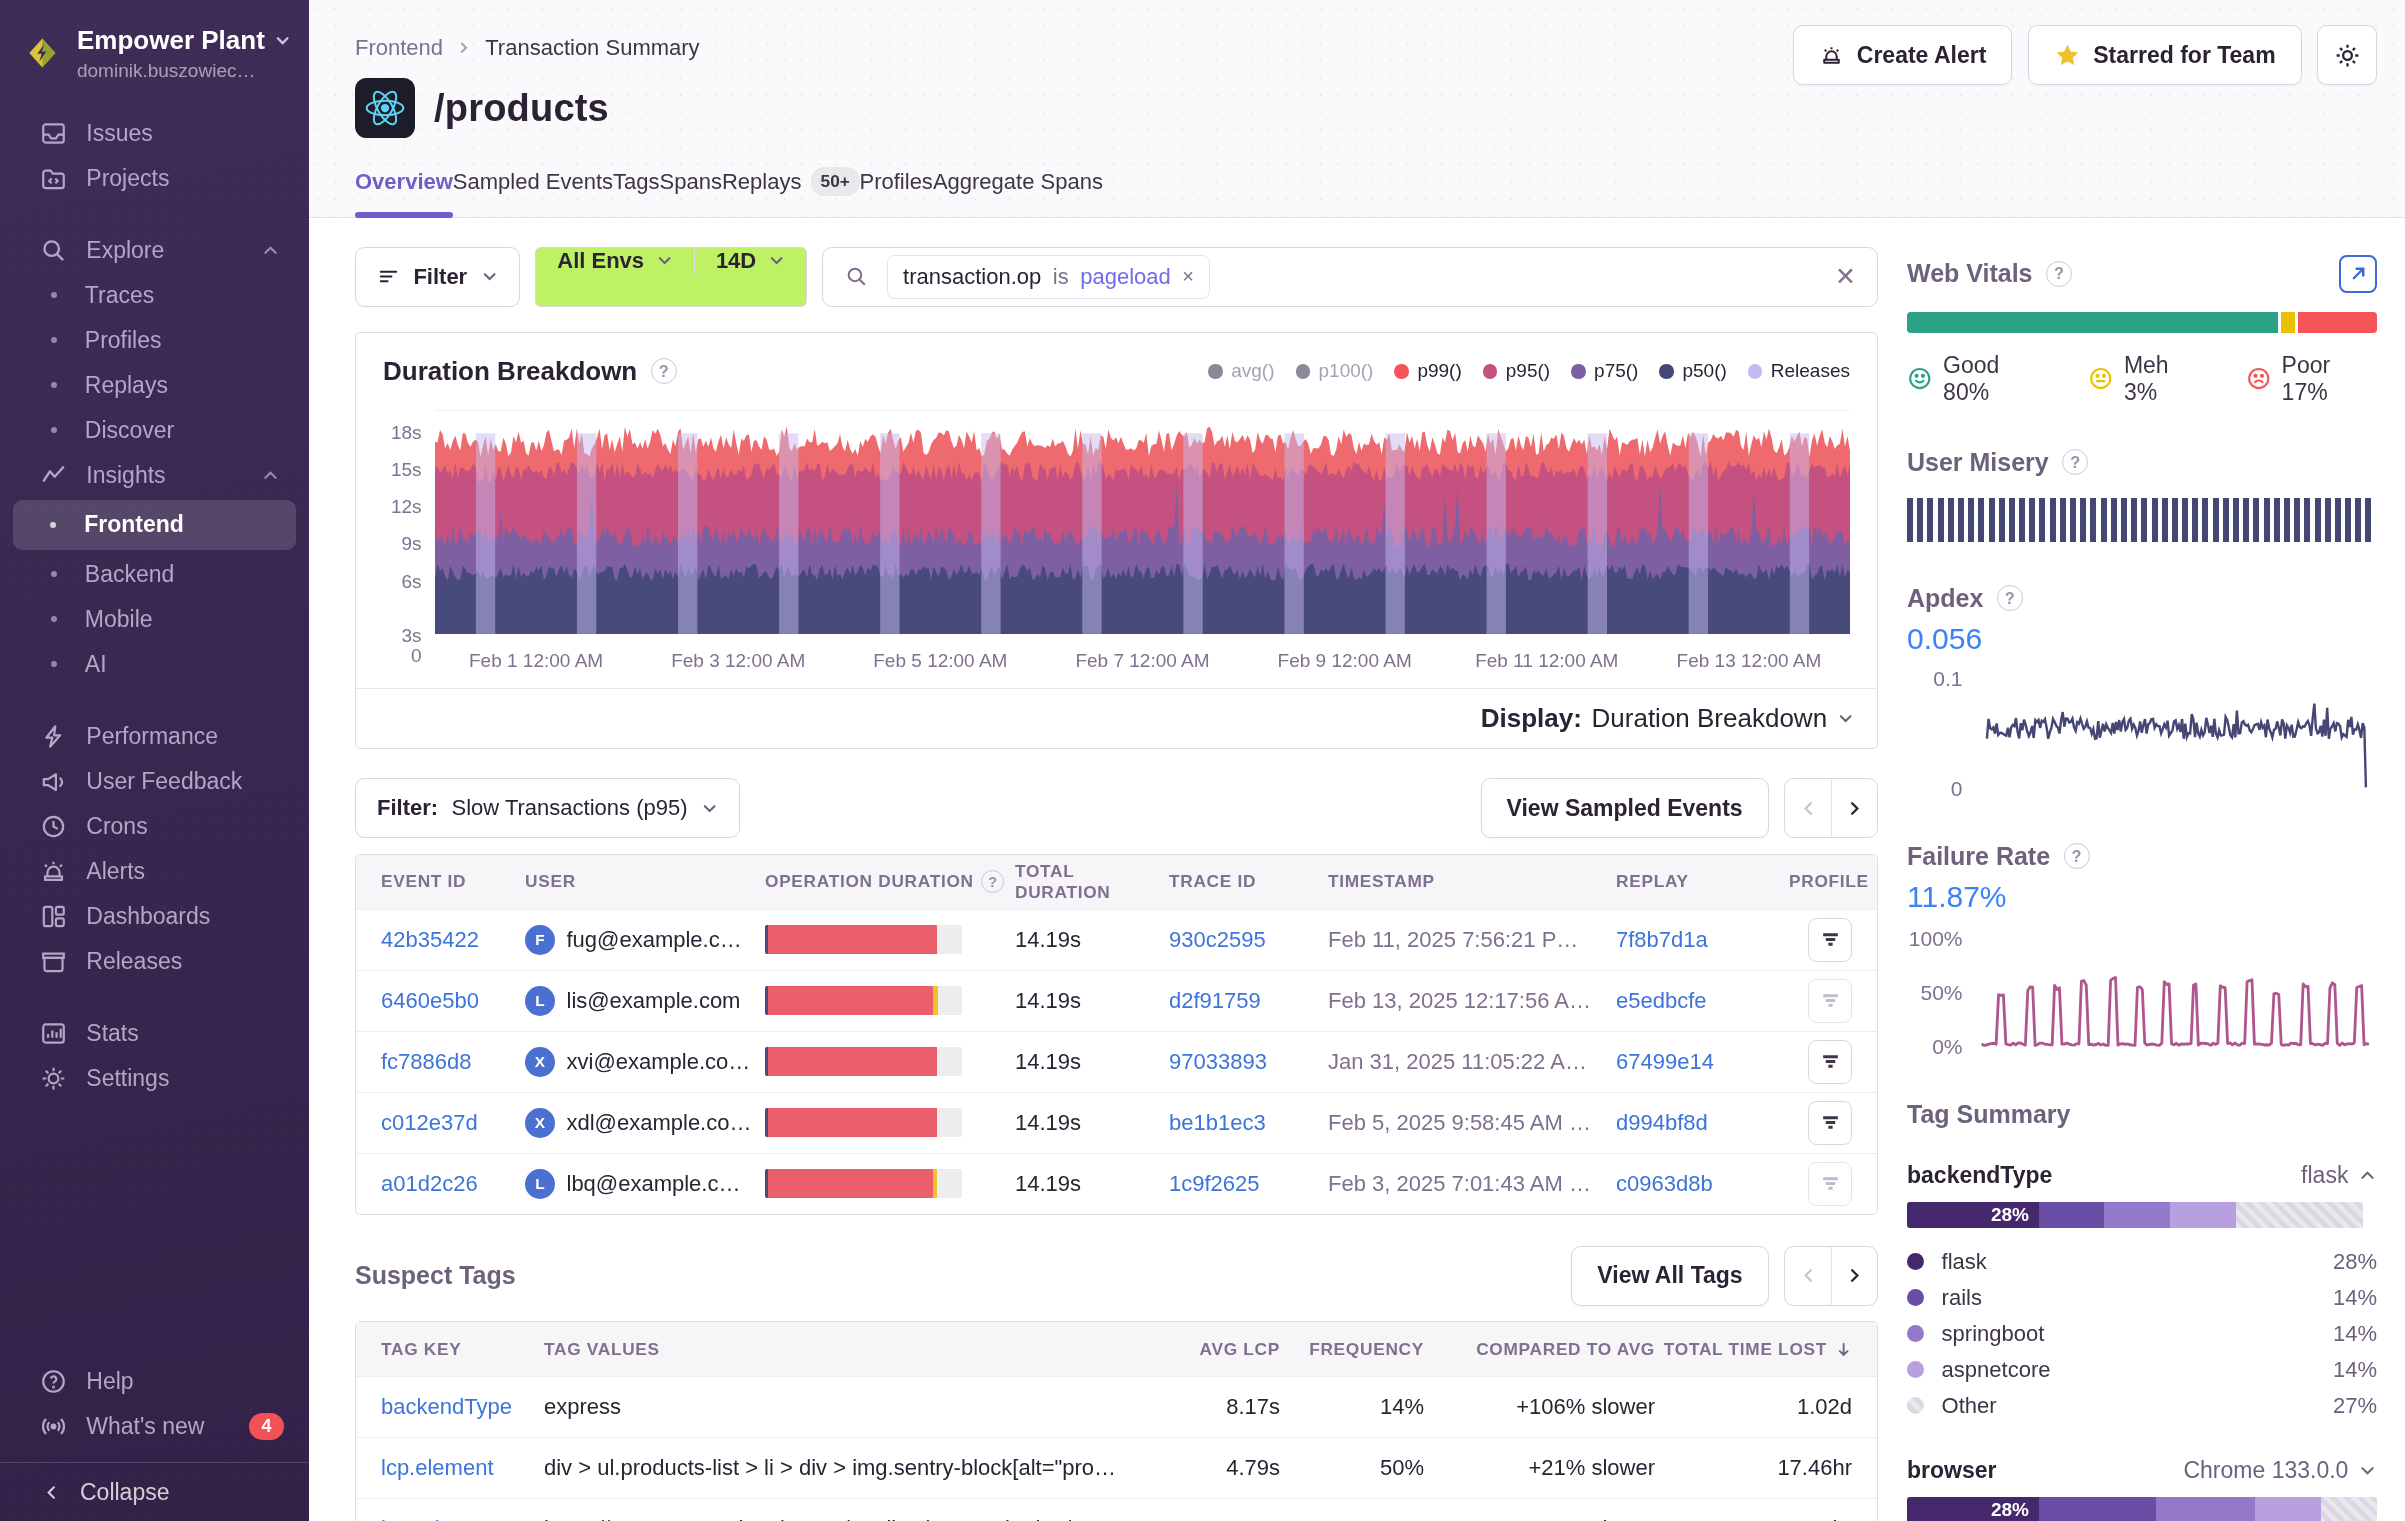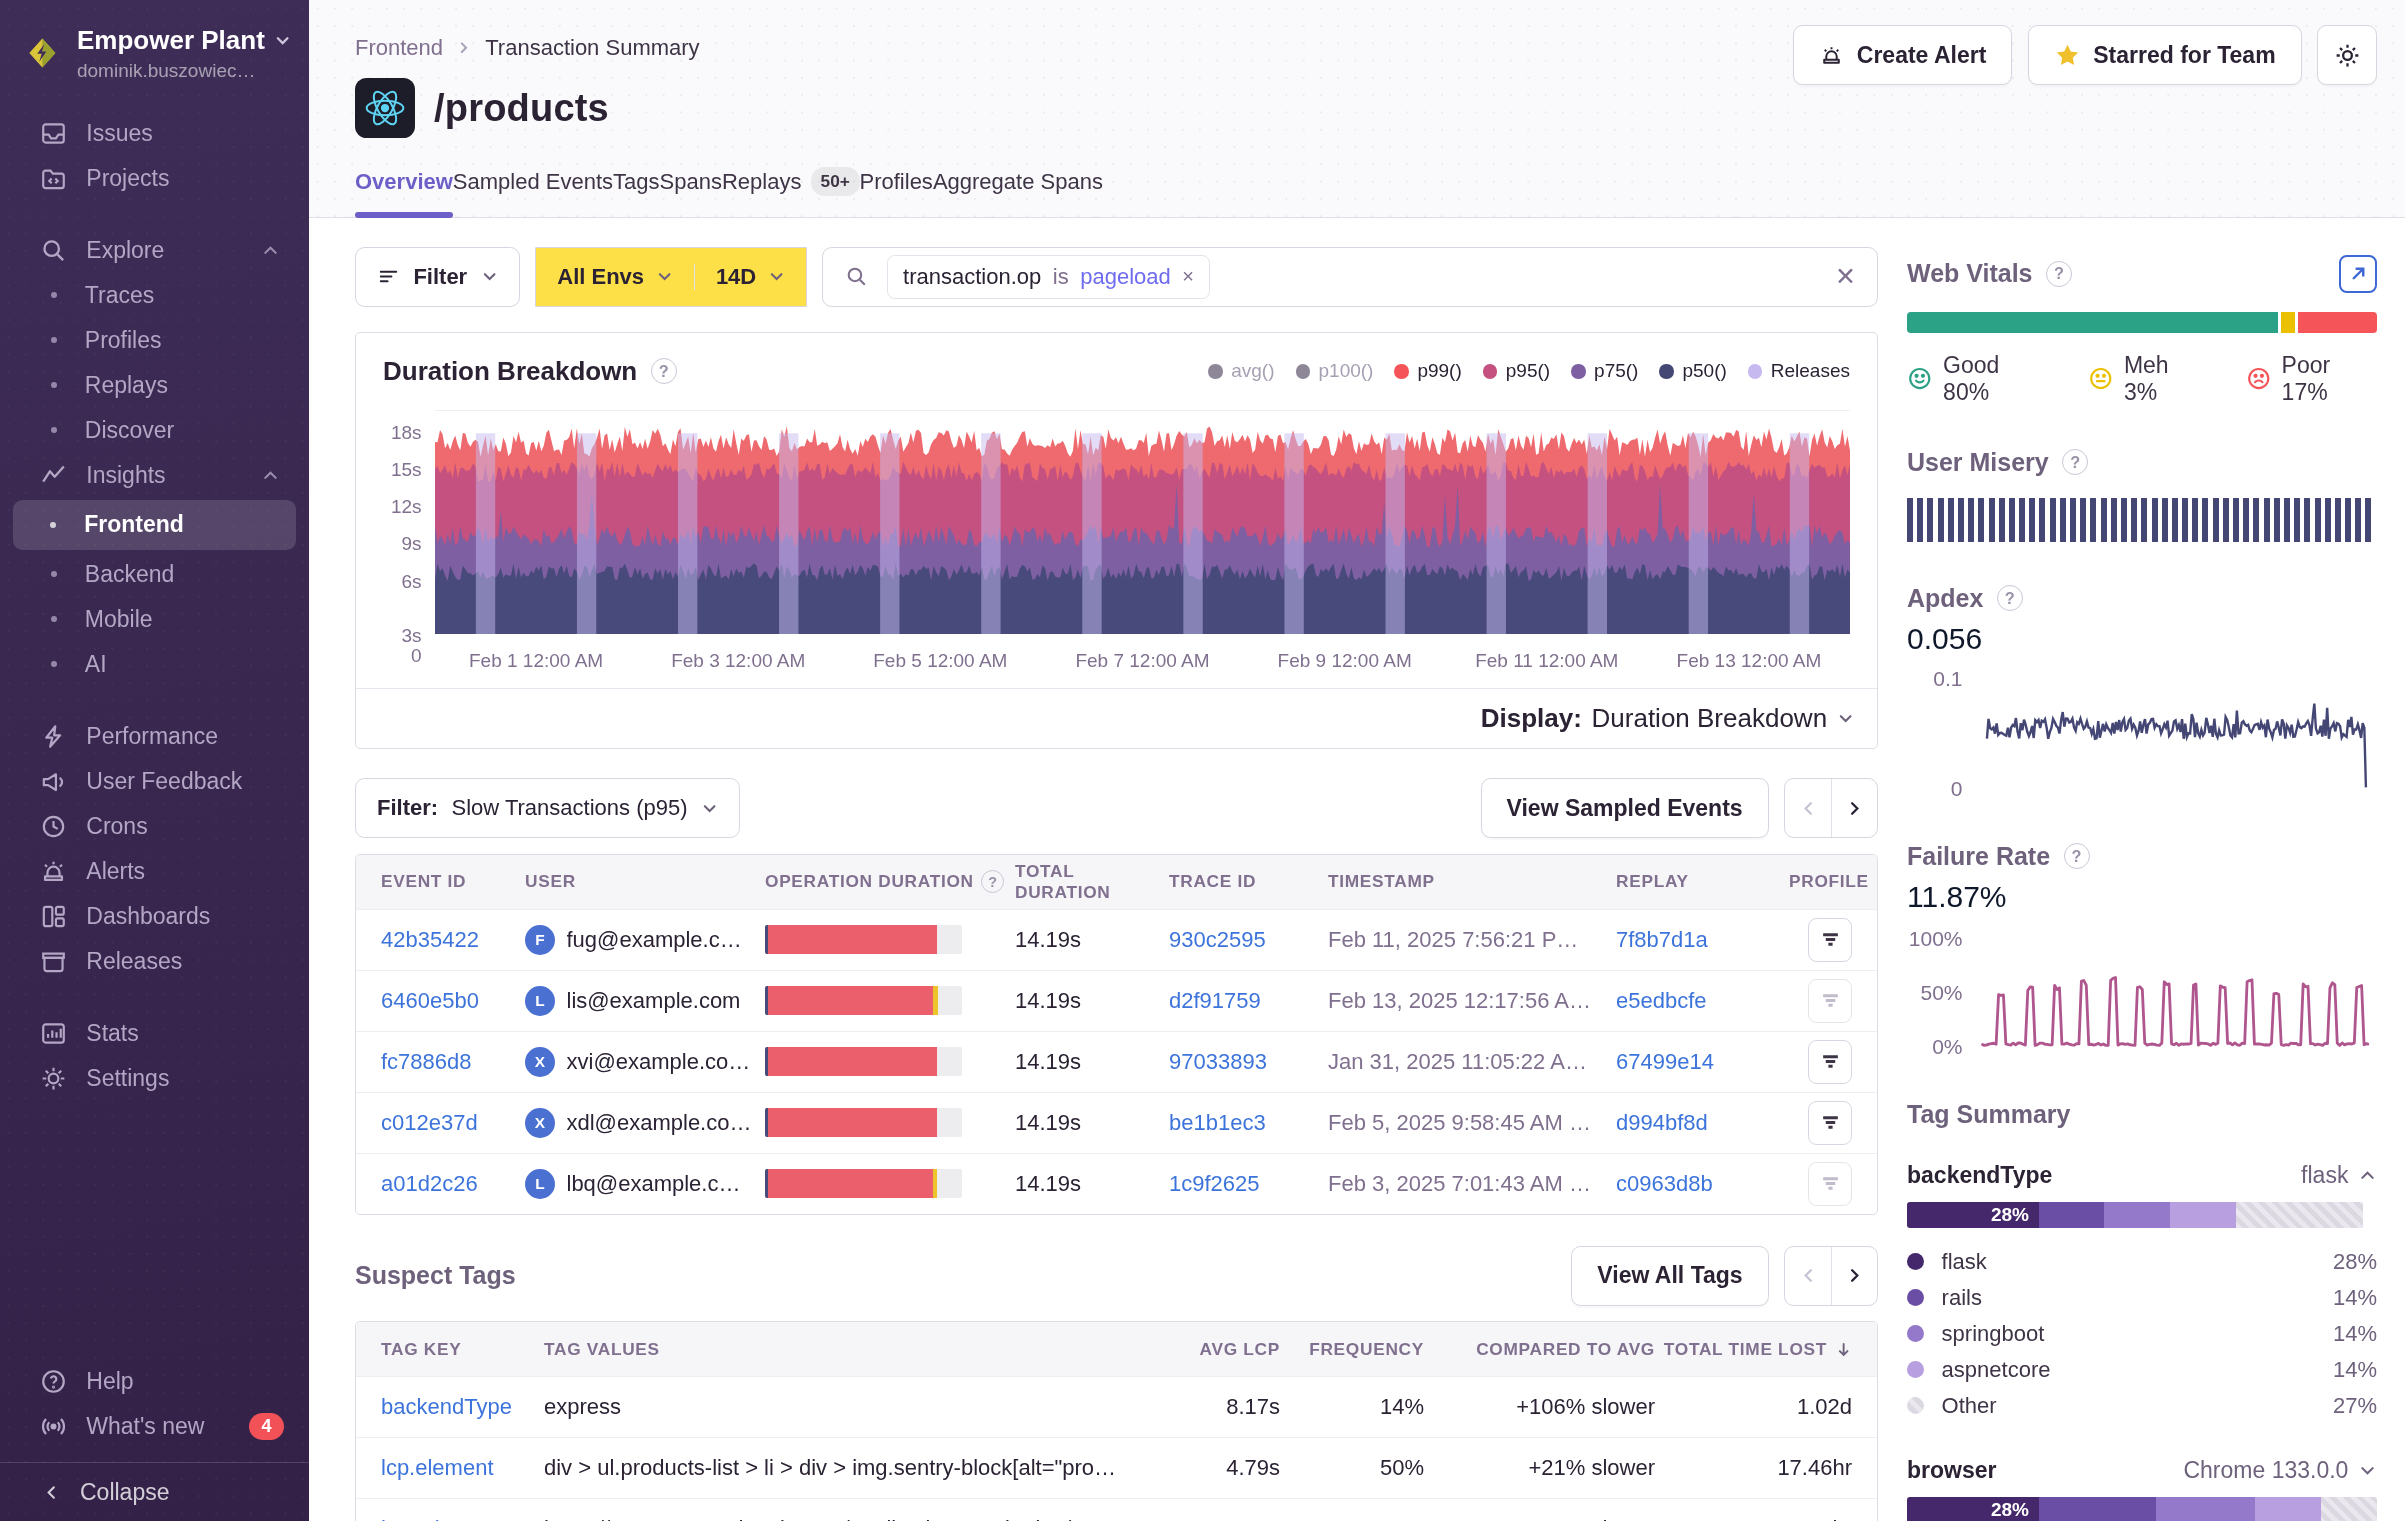--- a/index.html
+++ b/index.html
@@ -40,21 +40,21 @@
 .tab.active{color:#6C5FC7;font-weight:bold}
 .tab.active::after{content:"";position:absolute;left:0;right:0;bottom:-1px;height:5.8px;border-radius:3.8px;background:#6C5FC7}
 .tab-badge{background:rgba(43,34,51,.08);border-radius:13.4px;font-size:17.3px;font-weight:bold;padding:3.8px 9.6px;color:#3e3446}
 
 .content{flex:1;display:flex;gap:29px;padding:29px 29px 0 46px;background:#fff;min-height:0;overflow:hidden}
 .main-col{width:1523px;flex:none}
 .right-col{flex:1;min-width:0;padding-top:7.7px}
 
 .filter-row{display:flex;gap:15.4px;align-items:center}
 .ctl{display:inline-flex;align-items:center;gap:13.4px;background:#fff;border:1px solid #d9d4e0;border-radius:9.6px;height:60px;padding:0 21px;font-size:22px;font-weight:bold;cursor:pointer}
-.seg{display:inline-flex;align-items:center;border:1px solid #d9d4e0;border-radius:1px;height:60px;background:#fde047}
+.seg{display:inline-flex;align-items:flex-start;border:1px solid #d9d4e0;border-radius:6px;height:60px;background:#bef264}
 .seg>div{display:flex;align-items:center;gap:11.5px;padding:0 21px;font-size:22px;font-weight:bold;cursor:pointer}
 .seg>div+div{border-left:1px solid #e4e0e9}
 .search{flex:1;display:flex;align-items:center;gap:17.3px;border:1px solid #d9d4e0;border-radius:9.6px;height:60px;padding:0 21px;background:#fff}
 .token{display:inline-flex;align-items:center;gap:11.5px;border:1px solid #e4e1ea;border-radius:7.7px;padding:7.7px 15.4px;font-size:22px}
 .token .k{color:#2b2233}.token .op{color:#80708f}.token .v{color:#6e6bee}.token .x{color:#80708f;font-size:20px;cursor:pointer}
 .search .clear{margin-left:auto;color:#80708f;font-size:25px;cursor:pointer}
 
 .card{border:1px solid #e0dce6;border-radius:5px;background:#fff}
 .dur-card{margin-top:25px;padding-top:23px}
 .dur-head{display:flex;align-items:center;padding:0 27px}
@@ -105,21 +105,21 @@
 .rp-sec{margin-bottom:42px}
 .rp-title{font-size:25px;font-weight:bold;color:#6e617c;display:flex;align-items:center;gap:13.4px}
 .rp-title .ext{margin-left:auto}
 .ext-btn{width:38px;height:38px;border:2.9px solid #3e68d6;border-radius:7.7px;display:flex;align-items:center;justify-content:center;cursor:pointer}
 .wv-bar{margin-top:19px;display:flex;height:21px;border-radius:3.8px;overflow:hidden;gap:2.9px}
 .wv-bar div{height:100%}
 .wv-leg{display:flex;gap:42px;margin-top:19px;font-size:23px;color:#3e3446}
 .wv-leg .it{display:flex;align-items:center;gap:10.6px}
 .misery-bars{margin-top:21px;display:flex;gap:4.2px}
 .misery-bars i{width:6px;height:44px;background:#444674;flex:none}
-.big-val{font-size:30px;color:#0f172a;margin-top:9.6px}
+.big-val{font-size:30px;color:#3b82f6;margin-top:9.6px}
 .mini-wrap{display:flex;margin-top:9.6px}
 .mini-gut{width:67px;position:relative;flex:none}
 .mini-gut span{position:absolute;right:11.5px;font-size:21px;color:#80708f;transform:translateY(-50%)}
 .mini-plot{flex:1}
 
 .tag-sec{margin-top:33px}
 .tag-head{display:flex;align-items:baseline;font-size:23px}
 .tag-head .nm{font-weight:bold;color:#2b2233}
 .tag-head .vl{margin-left:auto;color:#6e617c;display:flex;align-items:center;gap:9.6px;cursor:pointer}
 .tag-bar{margin-top:13.4px;display:flex;height:26px;border-radius:2.9px;overflow:hidden}

